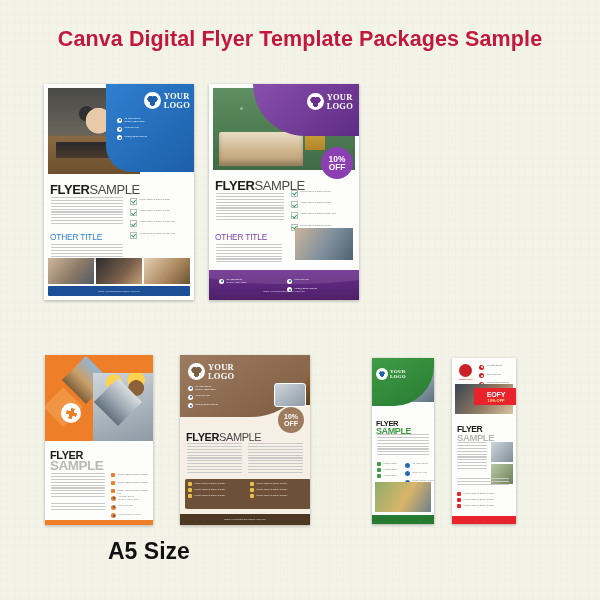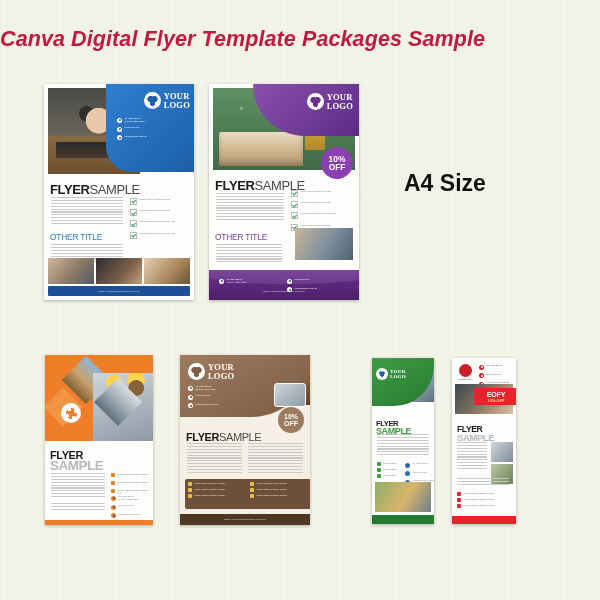--- a/index.html
+++ b/index.html
@@ -9,24 +9,23 @@
     font-family:"Liberation Sans", sans-serif;
     position:relative;
   }
   .page{position:relative;width:600px;height:600px;
     background:
       repeating-linear-gradient(90deg, rgba(0,0,0,0.012) 0 1px, rgba(255,255,255,0) 1px 7px),
       repeating-linear-gradient(0deg, rgba(0,0,0,0.010) 0 1px, rgba(255,255,255,0) 1px 9px),
       #f4f3e8;
   }
   .title{
-    position:absolute;left:0;top:27px;width:600px;text-align:left;
+    position:absolute;left:0;top:27px;width:600px;text-align:center;
     font-size:21.5px;font-weight:bold;color:#c2183c;letter-spacing:.1px;
     font-family:"Liberation Sans", sans-serif;
-    font-style:italic;
   }
   .sizelabel{position:absolute;font-size:23px;font-weight:bold;color:#111;}
   .flyer{position:absolute;background:#fdfdfb;overflow:hidden;
     box-shadow:0 1px 3px rgba(0,0,0,.28);}
 
   
   .lines{position:absolute;}
   .lines i{display:block;height:1.2px;background:#c9c9c9;margin-bottom:1.7px;border-radius:1px;}
 
   
@@ -356,21 +355,20 @@
           <span class="cicon" style="background:#fff"></span>
           <span class="ctext">email@share.com.au</span>
         </div>
       </div>
       <div style="position:absolute;left:0;bottom:4px;width:150px;text-align:center;">
         <span class="footurl">www.yourcompanyname.com.au</span>
       </div>
     </div>
   </div>
 
-  <div class="sizelabel" style="left:404px;top:170px;">A4 Size</div>
 
   <div class="flyer" id="f3">
     <div class="top">
       <div class="diamond d1"></div>
       <div class="diamond d3"></div>
       <div class="worker"></div>
       <div class="diamond d2"></div>
     </div>
     <div class="badge"></div>
 
@@ -527,20 +525,21 @@
             <span class="ckdot" style="background:#e8c04a"></span>
             <span class="cktxt" style="color:#f0e6da">Lorem ipsum is simply dummy</span>
           </div>
       </div>
     </div>
     <div class="ftr">
       <span class="footurl">www.yourcompanyname.com.au</span>
     </div>
   </div>
 
+  <div class="sizelabel" style="left:108px;top:538px;">A5 Size</div>
 
   <div class="flyer" id="f5">
     <div class="photo1"></div>
     <div class="hdr"></div>
     <div class="logo">
       <div class="logomark"></div>
       <div class="logotext">
         <div>YOUR</div>
         <div>LOGO</div>
       </div>

